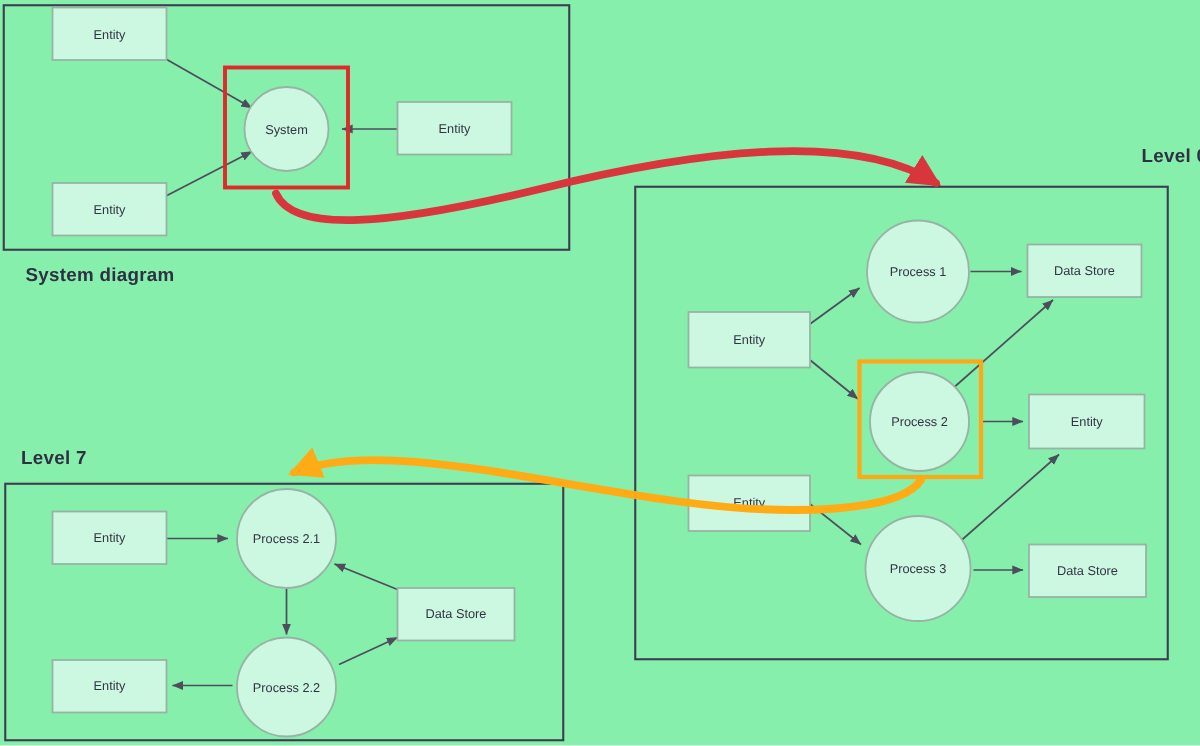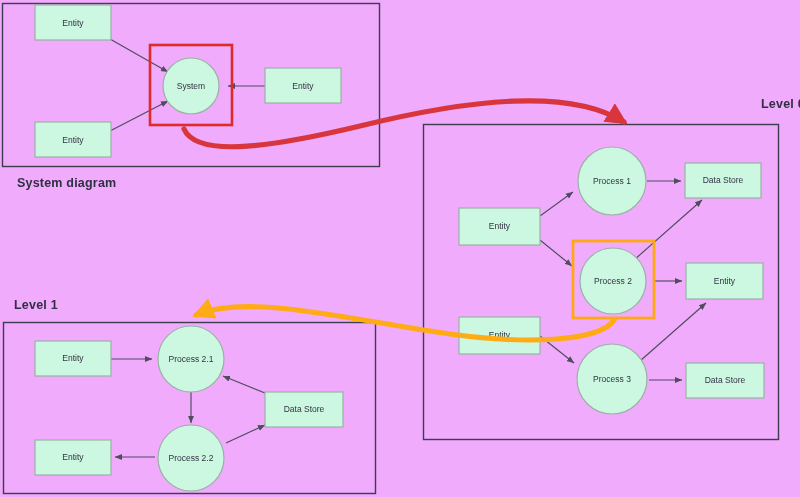--- a/index.html
+++ b/index.html
@@ -7,21 +7,21 @@
     padding: 0;
     background: #ffffff;
   }
   body {
     font-family: "Liberation Sans", sans-serif;
   }
   #canvas {
     position: relative;
     width: 800px;
     height: 497px;
-    background: #f0abfc;
+    background: #86efac;
     overflow: hidden;
   }
   svg.layer {
     position: absolute;
     left: 0;
     top: 0;
     width: 800px;
     height: 497px;
   }
   .frame {
@@ -184,15 +184,15 @@
     <rect class="node-rect" x="265" y="392" width="78" height="35"></rect>
     <text class="node-label" x="304" y="410">Data Store</text>
 
     <path class="big-arrow-red" d="M184,129 C196,156 260,150 360,126 C470,99 570,88 624,122" marker-end="url(#ah-red)"></path>
 
     <path class="big-arrow-orange" d="M614,320 C600,341 530,345 450,334 C350,320 250,293 196,315" marker-end="url(#ah-orange)"></path>
   </svg>
 
   <div class="caption" id="cap-context">System diagram</div>
   <div class="caption" id="cap-level0">Level 0</div>
-  <div class="caption" id="cap-level1">Level 1</div>
+  <div class="caption" id="cap-level1">Level 7</div>
 
 </div>
 
 </body></html>

